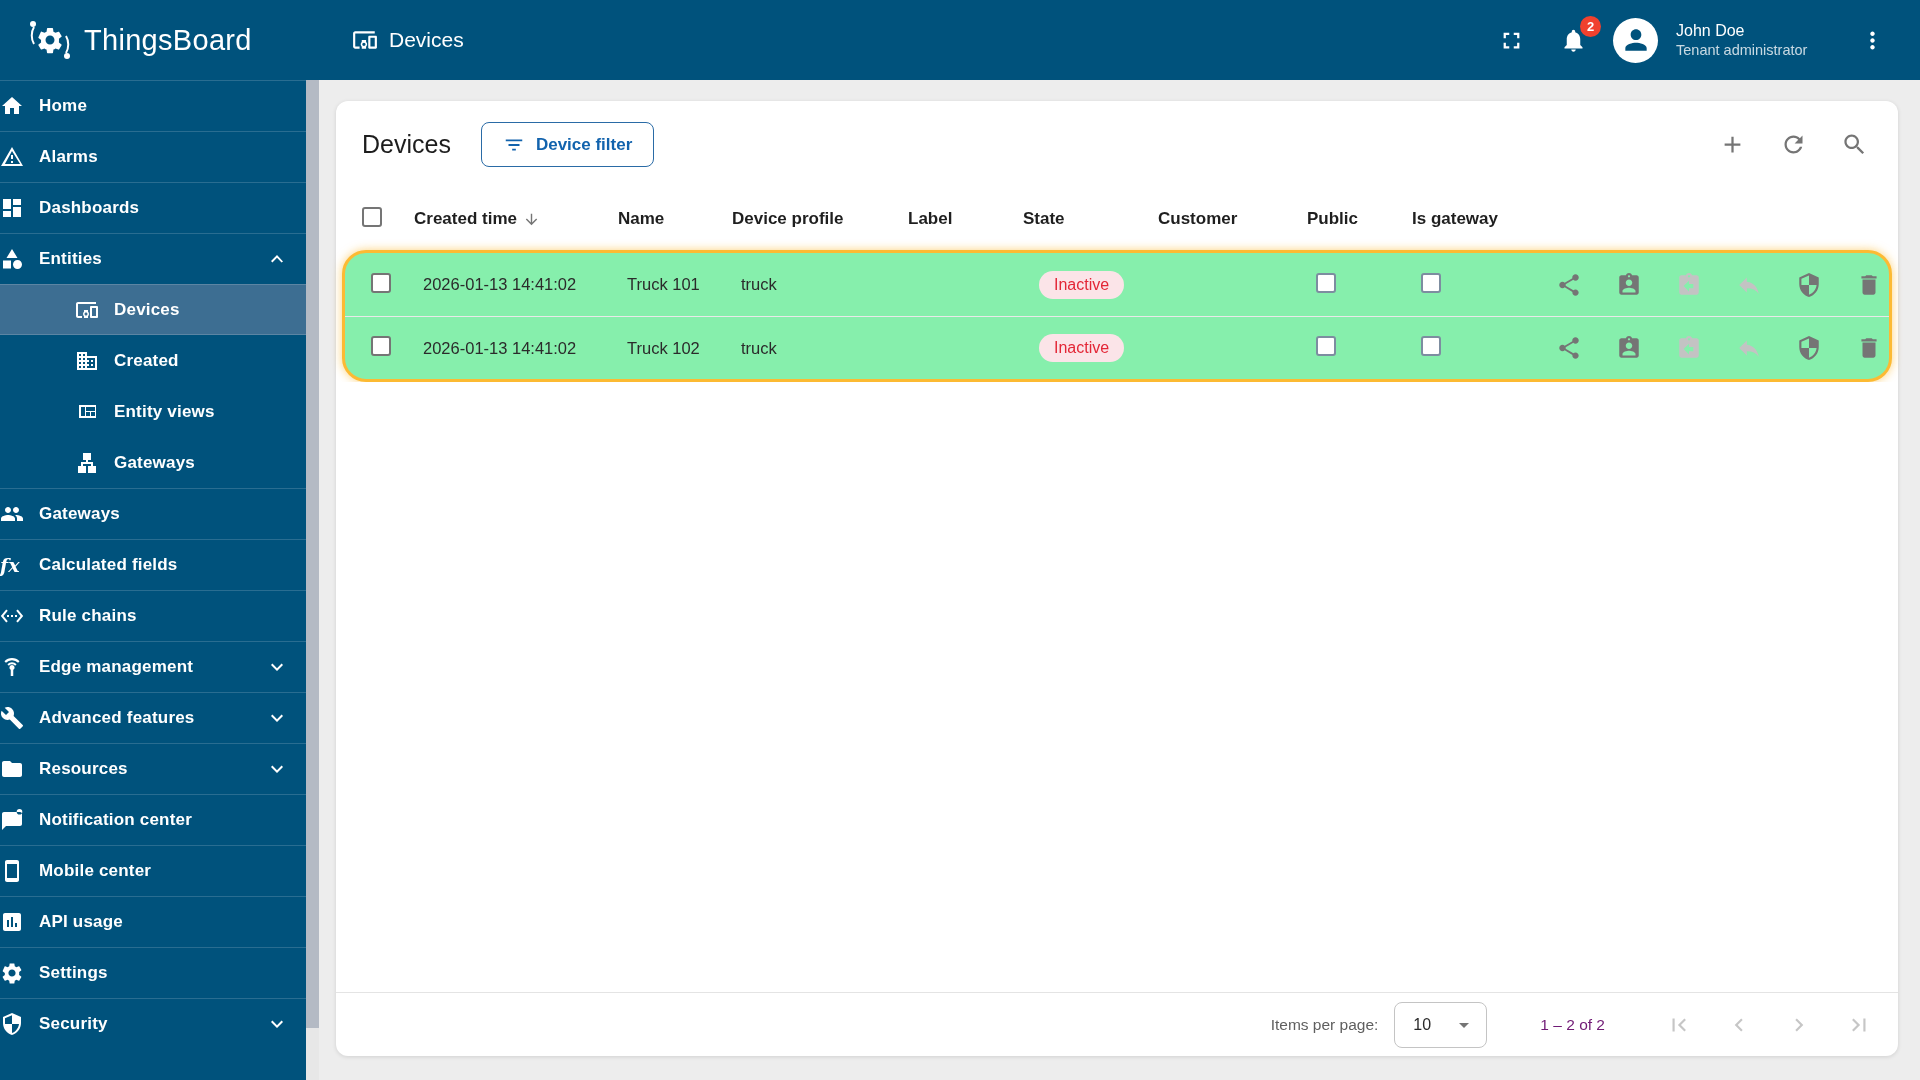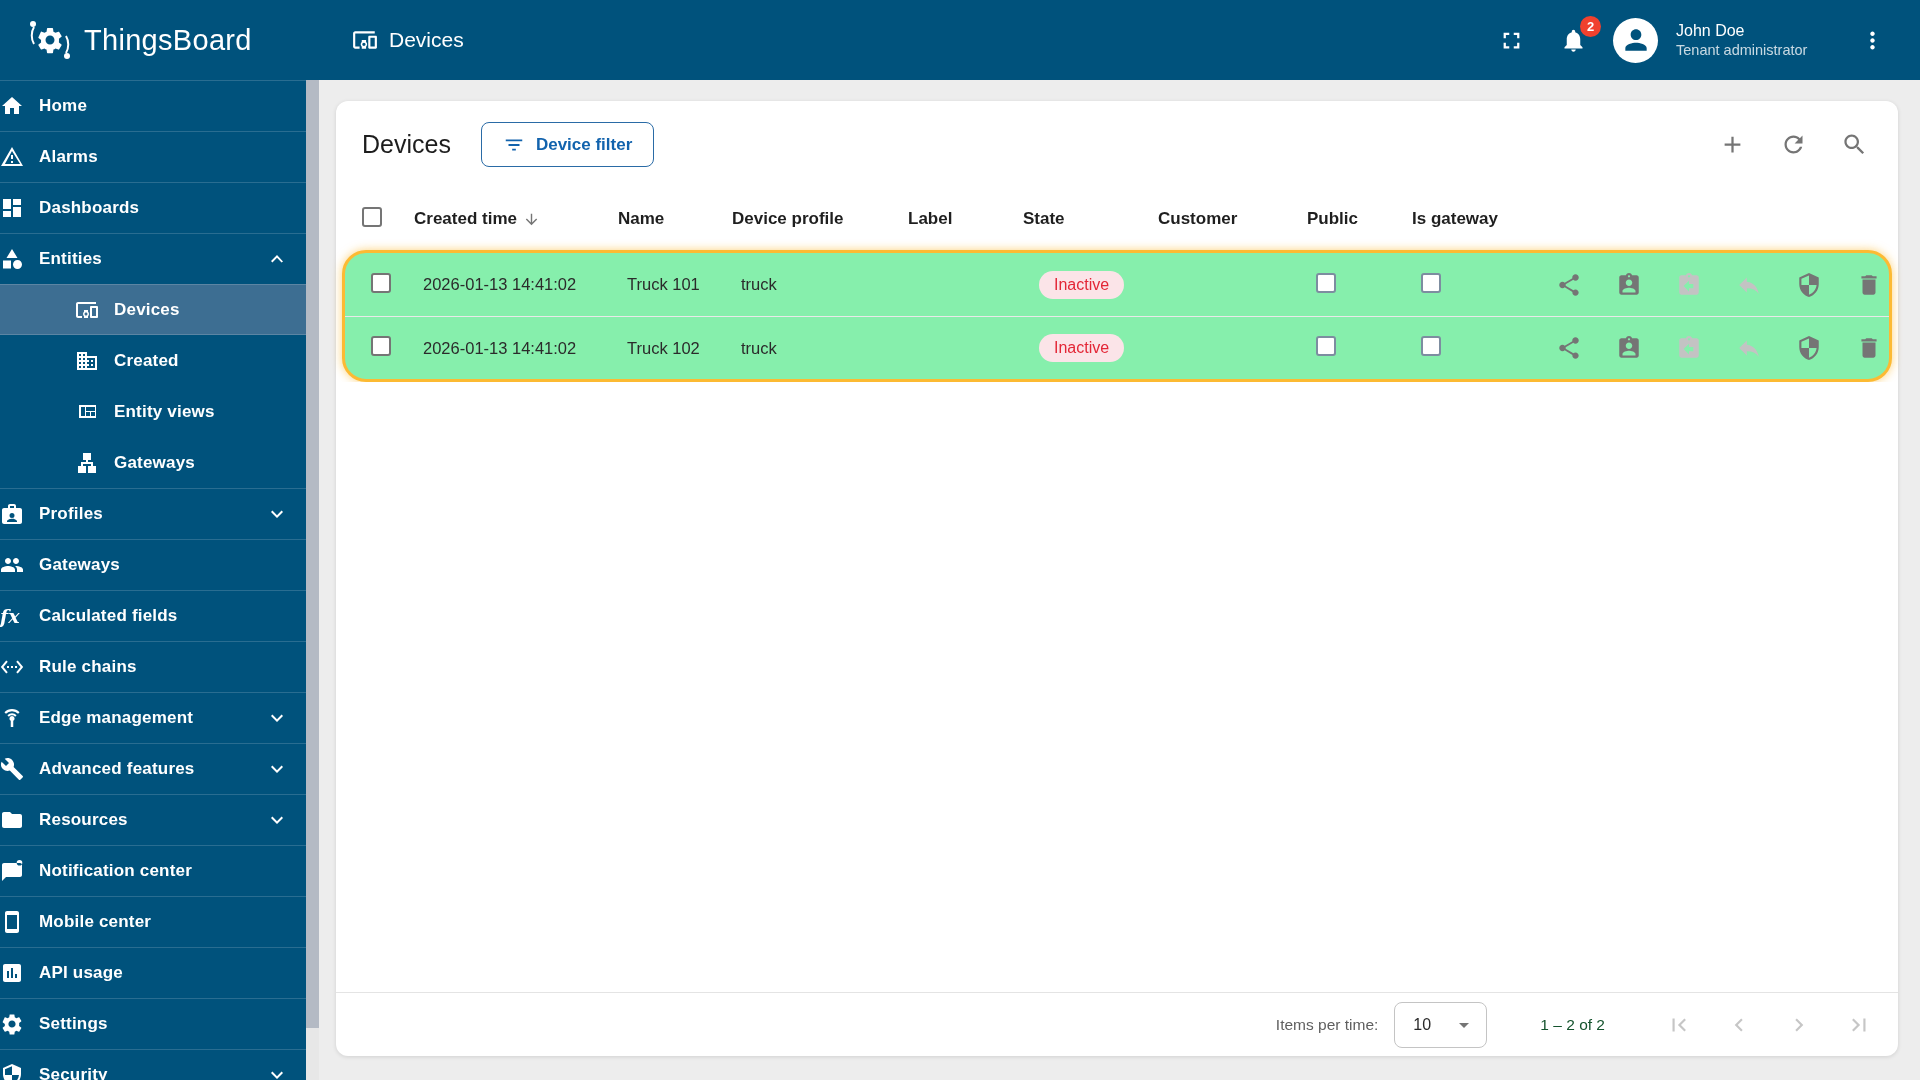--- a/index.html
+++ b/index.html
@@ -82,21 +82,21 @@
   .action.disabled{color:#c3c3c3;cursor:default;}
   .card-body{flex:1;background:#fff;}
 
   
   .card-footer{height:64px;flex:none;border-top:1px solid #e4e4e4;display:flex;align-items:center;
     justify-content:flex-end;font-size:15.5px;color:#5f5f5f;padding-right:19px;}
   .ipp-select{display:flex;align-items:center;margin-left:16px;width:93px;height:46px;border:1px solid #c4c4c4;
     border-radius:8px;padding:0 10px 0 18px;color:#2b2b2b;cursor:pointer;background:#fff;}
   .ipp-value{font-size:16px;}
   .ipp-caret{width:24px;height:24px;color:#757575;margin-left:auto;}
-  .range-label{margin-left:53px;margin-right:54px;color:#14532d;}
+  .range-label{margin-left:53px;margin-right:54px;color:#701a75;}
   .pager{display:flex;align-items:center;gap:20px;}
   .pager-btn{width:40px;height:40px;display:flex;align-items:center;justify-content:center;color:#c6c6c6;border-radius:50%;}
   .pager-btn .icon{width:26px;height:26px;}
 </style>
 </head>
 <body>
 
 <header class="topbar">
   <div class="logo">
     <span class="logo-icon icon">
@@ -230,33 +230,20 @@
         <svg viewBox="0 0 24 24" fill="currentColor" aria-hidden="true">
           <path d="M13 22h8v-7h-3v-4h-5V9h3V2H8v7h3v2H6v4H3v7h8v-7H8v-2h8v2h-3v7z"></path>
         </svg>
       </span>
     <span class="nav-label">Gateways</span>
 
   </div>
     <div class="nav-item">
     <span class="nav-icon icon">
         <svg viewBox="0 0 24 24" fill="currentColor" aria-hidden="true">
-          <path d="M20 6h-4V4c0-1.1-.9-2-2-2h-4c-1.1 0-2 .9-2 2v2H4c-1.1 0-2 .9-2 2v12c0 1.1.9 2 2 2h16c1.1 0 2-.9 2-2V8c0-1.1-.9-2-2-2zm-10-2h4v2h-4V4zm2 7a2.5 2.5 0 1 1 0 5 2.5 2.5 0 0 1 0-5zm5 9H7v-.75c0-1.66 3.33-2.5 5-2.5s5 .84 5 2.5V20z"></path>
-        </svg>
-      </span>
-    <span class="nav-label">Profiles</span>
-    <span class="nav-chevron icon">
-        <svg viewBox="0 0 24 24" fill="currentColor" aria-hidden="true">
-          <path d="M16.59 8.59L12 13.17 7.41 8.59 6 10l6 6 6-6z"></path>
-        </svg>
-      </span>
-  </div>
-    <div class="nav-item">
-    <span class="nav-icon icon">
-        <svg viewBox="0 0 24 24" fill="currentColor" aria-hidden="true">
           <path d="M16 11c1.66 0 2.99-1.34 2.99-3S17.66 5 16 5s-3 1.34-3 3 1.34 3 3 3zm-8 0c1.66 0 2.99-1.34 2.99-3S9.66 5 8 5 5 6.34 5 8s1.34 3 3 3zm0 2c-2.33 0-7 1.17-7 3.5V19h14v-2.5c0-2.33-4.67-3.5-7-3.5zm8 0c-.29 0-.62.02-.97.05 1.16.84 1.97 1.97 1.97 3.45V19h6v-2.5c0-2.33-4.67-3.5-7-3.5z"></path>
         </svg>
       </span>
     <span class="nav-label">Gateways</span>
 
   </div>
     <div class="nav-item">
     <span class="nav-icon icon"><span class="fx">ƒx</span></span>
     <span class="nav-label">Calculated fields</span>
 
@@ -544,21 +531,21 @@
                 </svg>
               </span>
             </span>
     </div>
   </div>
       </div>
 
     <div class="card-body"></div>
 
     <div class="card-footer">
-      <span>Items per time:</span>
+      <span>Items per page:</span>
       <span class="ipp-select">
         <span class="ipp-value">10</span>
         <span class="ipp-caret icon">
             <svg viewBox="0 0 24 24" fill="currentColor" aria-hidden="true">
               <path d="M7 10l5 5 5-5z"></path>
             </svg>
           </span>
       </span>
       <span class="range-label">1 – 2 of 2</span>
       <span class="pager">

